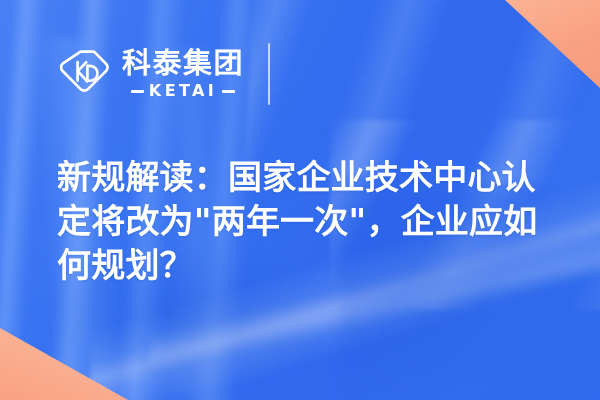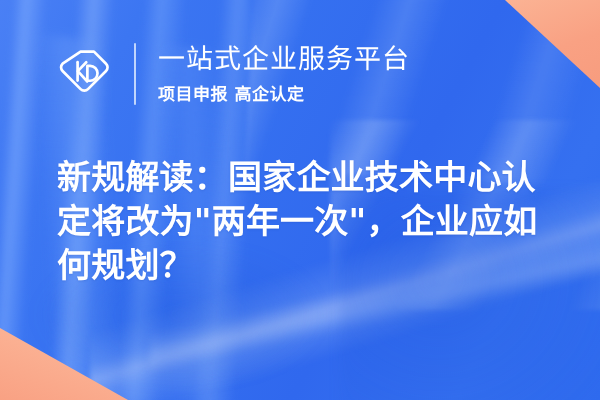--- a/index.html
+++ b/index.html
@@ -287,25 +287,29 @@
                  L34.6 47.4 A6 6 0 0 1 26.1 47.4
                  L5.3 26.6 A6 6 0 0 1 5.3 18.1
                  L26.1 4.2 Z" fill="none" stroke="#ffffff" stroke-width="3.1" stroke-linejoin="round" stroke-linecap="round"></path>
 
         <path d="M22.6 16.4 L22.6 37.6" fill="none" stroke="#ffffff" stroke-width="3.1" stroke-linecap="round"></path>
         <path d="M32.6 16.4 L22.9 26.6 L33.6 38.6" fill="none" stroke="#ffffff" stroke-width="3.1" stroke-linecap="round" stroke-linejoin="round"></path>
 
         <path d="M33.9 20.6 L37.0 20.6 A8.6 8.6 0 0 1 37.0 37.8 L33.9 37.8 Z" fill="none" stroke="#ffffff" stroke-width="3.1" stroke-linejoin="round"></path>
       </svg>
 
+      <div class="logo-words">
+        <span class="logo-cn">科泰集团</span>
+        <span class="logo-en-row">
+          <i class="logo-en-rule"></i>
+          <span class="logo-en">KETAI</span>
+          <i class="logo-en-rule"></i>
+        </span>
+      </div>
     </div>
 
     <div class="divider"></div>
 
-    <div class="tagline">
-      <span class="tagline-main">一站式企业服务平台</span>
-      <span class="tagline-sub">项目申报 高企认定</span>
-    </div>
   </div>
 
   <div class="title">新规解读：国家企业技术中心认定将改为"两年一次"，企业应如何规划？</div>
 
 </div>
 
 </body></html>

